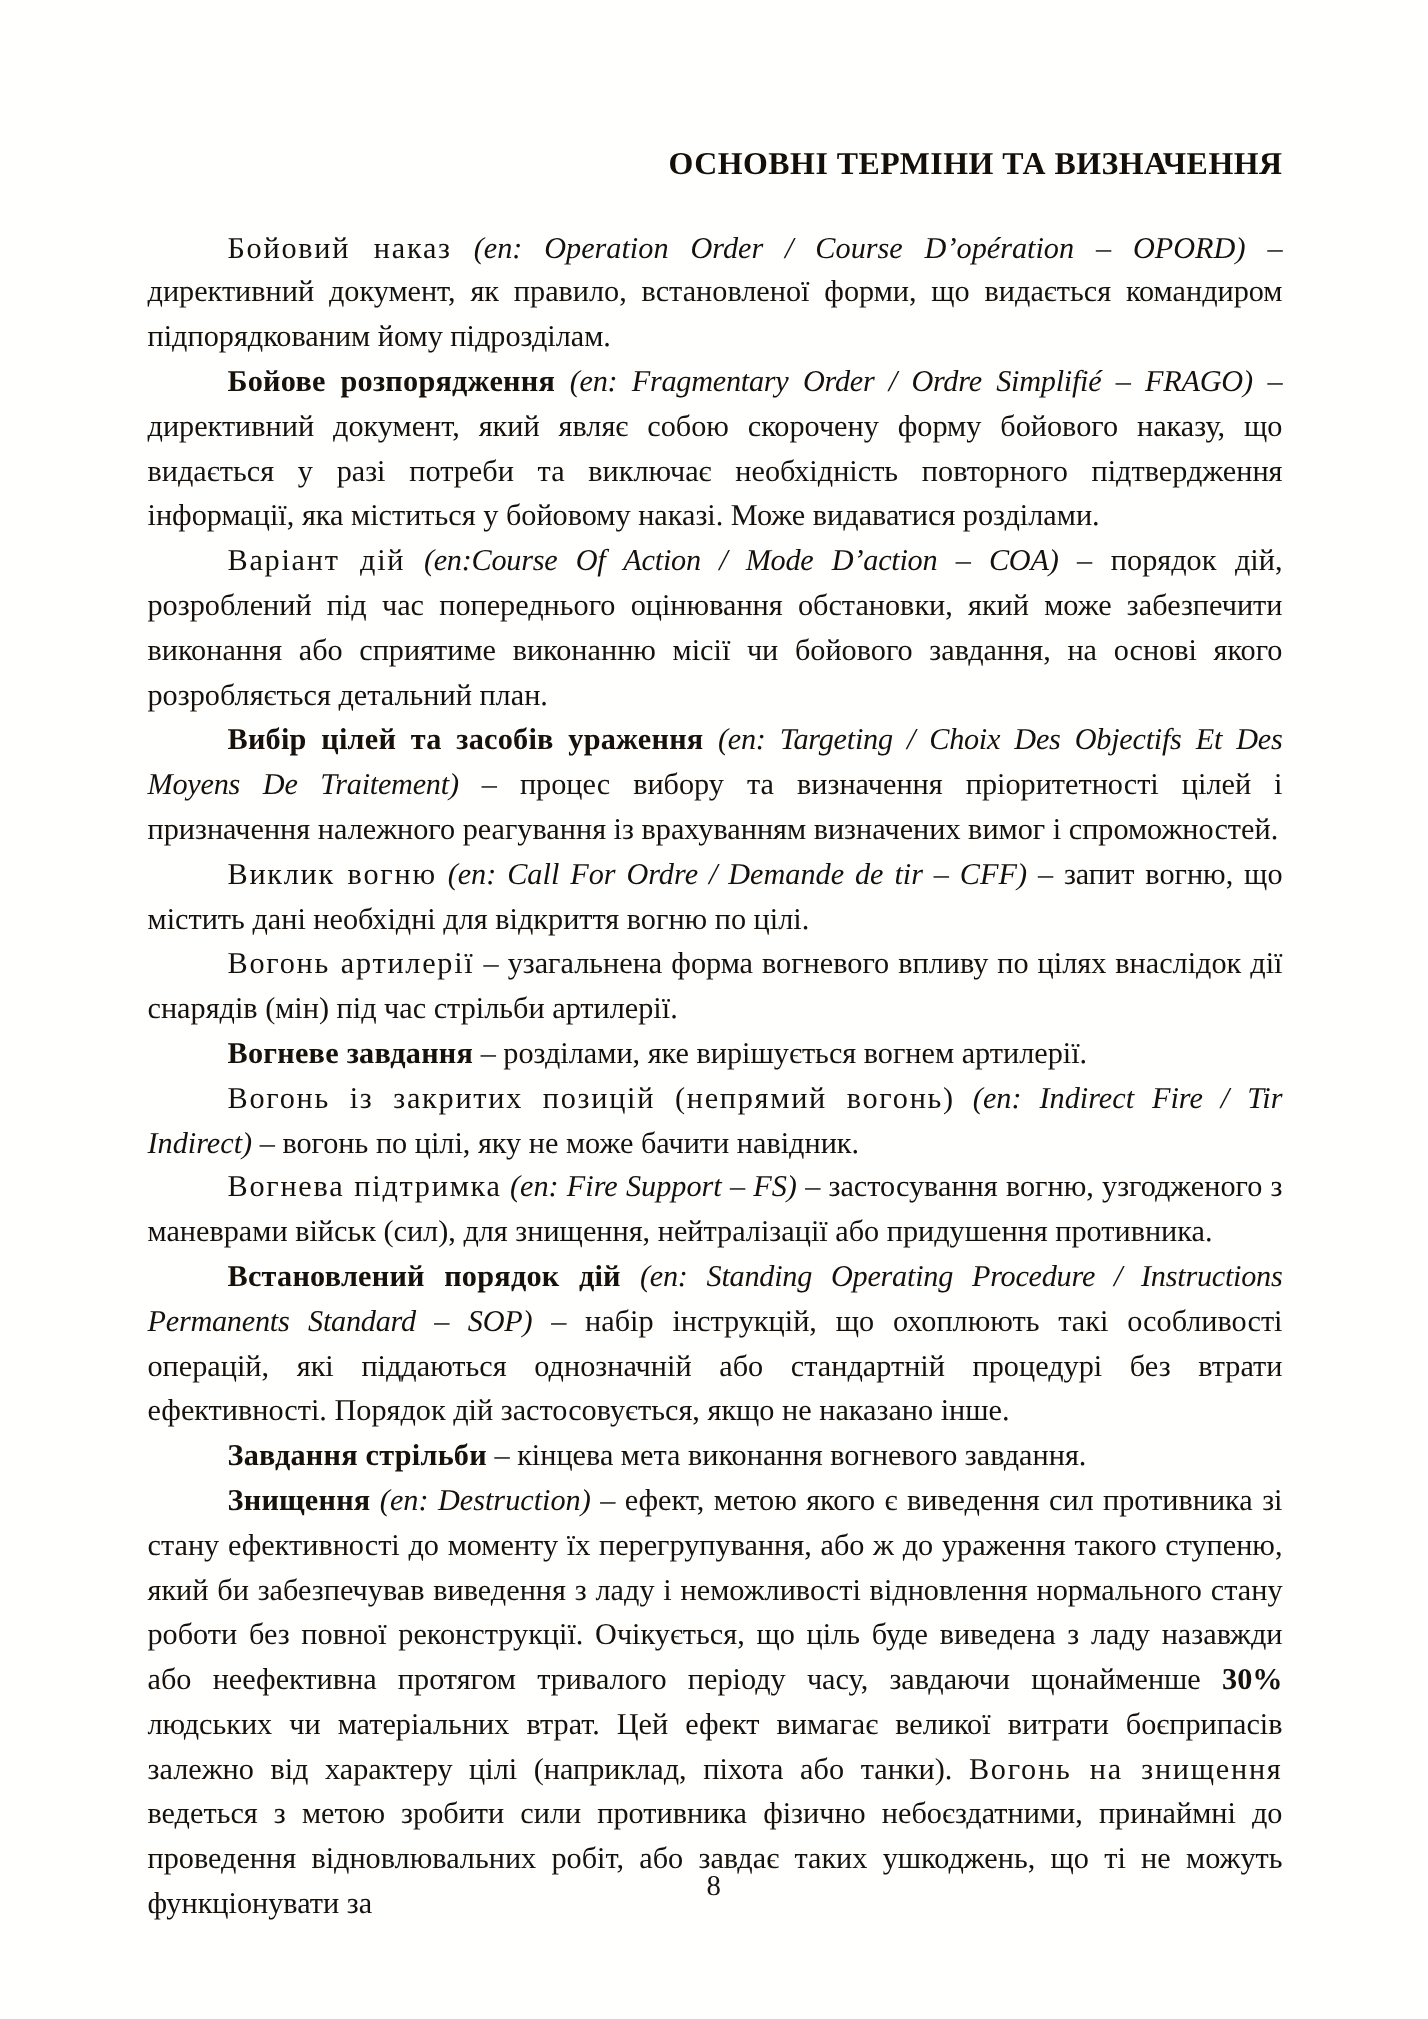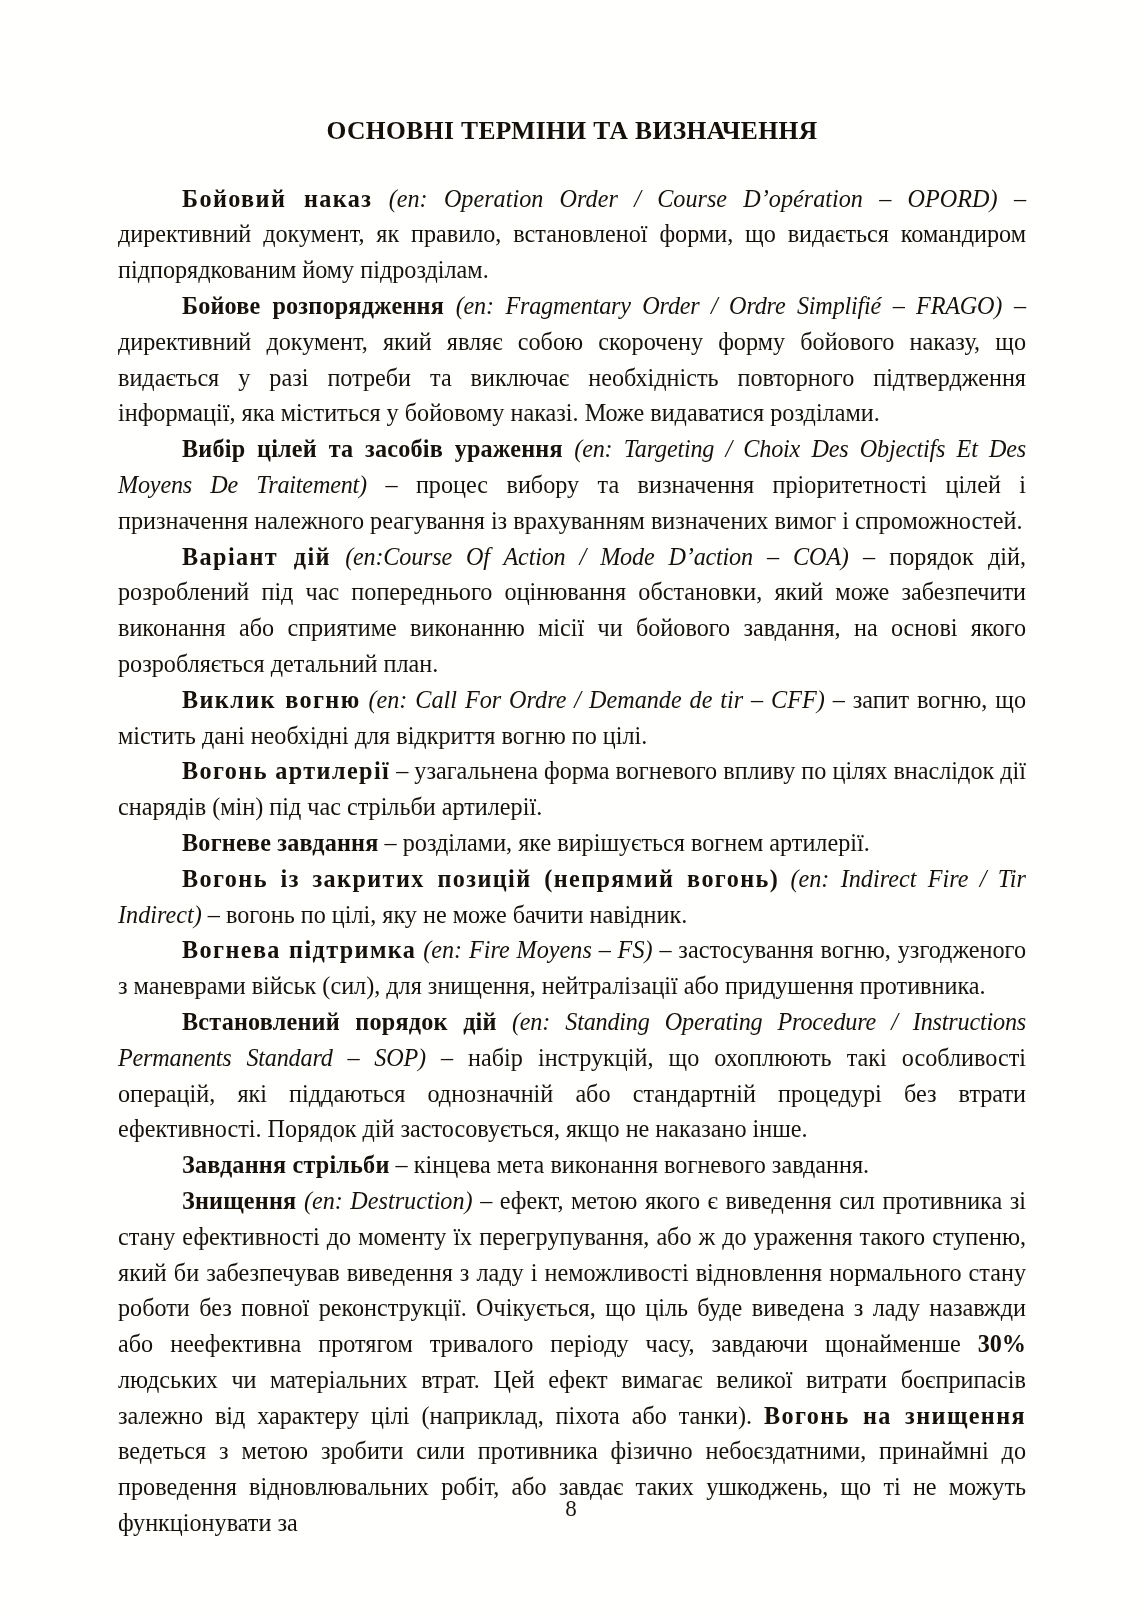--- a/index.html
+++ b/index.html
@@ -18,42 +18,42 @@
   }
   .content {
     position: absolute;
     left: 118px;
     top: 116px;
     width: 908px;
   }
   .doc-title {
     font-size: 25.5px;
     font-weight: bold;
-    text-align: center;
+    text-align: right;
     letter-spacing: 0.4px;
     margin: 0 0 34px 0;
     line-height: 1.2;
     color: #140f09;
   }
   .para {
     margin: 0;
     text-align: justify;
     text-justify: inter-word;
     text-indent: 64px;
     font-size: 24.2px;
     line-height: 35.8px;
     color: #16110b;
     hyphens: none;
   }
   .term {
     font-weight: bold;
     letter-spacing: 0.2px;
   }
   .term-wide {
-    font-weight: bold;
+    font-weight: normal;
     letter-spacing: 1.4px;
   }
   .src {
     font-style: italic;
   }
   .src-tight {
     font-style: italic;
     letter-spacing: -0.2px;
   }
   .b {
@@ -76,33 +76,33 @@
 <div class="page">
 
   <div class="content">
 
     <h1 class="doc-title">ОСНОВНІ ТЕРМІНИ ТА ВИЗНАЧЕННЯ</h1>
 
     <p class="para"><span class="term-wide">Бойовий наказ</span> <span class="src">(en: Operation Order / Course D’opération – OPORD)</span><span> – директивний документ, як правило, встановленої форми, що видається командиром підпорядкованим йому підрозділам.</span></p>
 
     <p class="para"><span class="term">Бойове розпорядження</span> <span class="src-tight">(en: Fragmentary Order / Ordre Simplifié – FRAGO)</span><span> – директивний документ, який являє собою скорочену форму бойового наказу, що видається у разі потреби та виключає необхідність повторного підтвердження інформації, яка міститься у бойовому наказі. Може видаватися розділами.</span></p>
 
+    <p class="para"><span class="term-wide">Варіант дій</span> <span class="src-tight">(en:Course Of Action / Mode D’action – COA)</span><span> – порядок дій, розроблений під час попереднього оцінювання обстановки, який може забезпечити виконання або сприятиме виконанню місії чи бойового завдання, на основі якого розробляється детальний план.</span></p>
+
     <p class="para"><span class="term">Вибір цілей та засобів ураження</span> <span class="src-tight">(en: Targeting / Choix Des Objectifs Et Des Moyens De Traitement)</span><span> – процес вибору та визначення пріоритетності цілей і призначення належного реагування із врахуванням визначених вимог і спроможностей.</span></p>
-
-    <p class="para"><span class="term-wide">Варіант дій</span> <span class="src-tight">(en:Course Of Action / Mode D’action – COA)</span><span> – порядок дій, розроблений під час попереднього оцінювання обстановки, який може забезпечити виконання або сприятиме виконанню місії чи бойового завдання, на основі якого розробляється детальний план.</span></p>
 
     <p class="para"><span class="term-wide">Виклик вогню</span> <span class="src">(en: Call For Ordre / Demande de tir – CFF)</span><span> – запит вогню, що містить дані необхідні для відкриття вогню по цілі.</span></p>
 
     <p class="para"><span class="term-wide">Вогонь артилерії</span><span> – узагальнена форма вогневого впливу по цілях внаслідок дії снарядів (мін) під час стрільби артилерії.</span></p>
 
     <p class="para"><span class="term">Вогневе завдання</span><span> – розділами, яке вирішується вогнем артилерії.</span></p>
 
     <p class="para"><span class="term-wide">Вогонь із закритих позицій (непрямий вогонь)</span> <span class="src">(en: Indirect Fire / Tir Indirect)</span><span> – вогонь по цілі, яку не може бачити навідник.</span></p>
 
-    <p class="para"><span class="term-wide">Вогнева підтримка</span> <span class="src">(en: Fire Moyens – FS)</span><span> – застосування вогню, узгодженого з маневрами військ (сил), для знищення, нейтралізації або придушення противника.</span></p>
+    <p class="para"><span class="term-wide">Вогнева підтримка</span> <span class="src">(en: Fire Support – FS)</span><span> – застосування вогню, узгодженого з маневрами військ (сил), для знищення, нейтралізації або придушення противника.</span></p>
 
     <p class="para"><span class="term">Встановлений порядок дій</span> <span class="src-tight">(en: Standing Operating Procedure / Instructions Permanents Standard – SOP)</span><span> – набір інструкцій, що охоплюють такі особливості операцій, які піддаються однозначній або стандартній процедурі без втрати ефективності. Порядок дій застосовується, якщо не наказано інше.</span></p>
 
     <p class="para"><span class="term">Завдання стрільби</span><span> – кінцева мета виконання вогневого завдання.</span></p>
 
     <p class="para"><span class="term">Знищення</span> <span class="src">(en: Destruction)</span><span> – ефект, метою якого є виведення сил противника зі стану ефективності до моменту їх перегрупування, або ж до ураження такого ступеню, який би забезпечував виведення з ладу і неможливості відновлення нормального стану роботи без повної реконструкції. Очікується, що ціль буде виведена з ладу назавжди або неефективна протягом тривалого періоду часу, завдаючи щонайменше </span><span class="b">30%</span><span> людських чи матеріальних втрат. Цей ефект вимагає великої витрати боєприпасів залежно від характеру цілі (наприклад, піхота або танки). </span><span class="term-wide">Вогонь на знищення</span><span> ведеться з метою зробити сили противника фізично небоєздатними, принаймні до проведення відновлювальних робіт, або завдає таких ушкоджень, що ті не можуть функціонувати за</span></p>
 
   </div>
 
   <div class="page-number">8</div>

